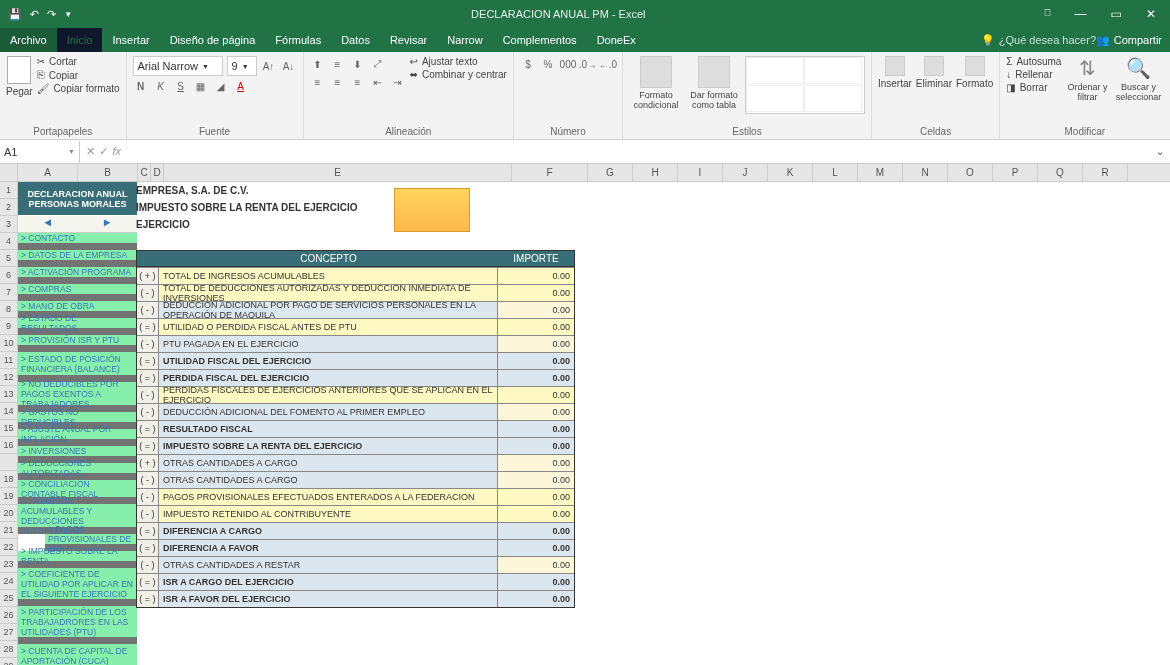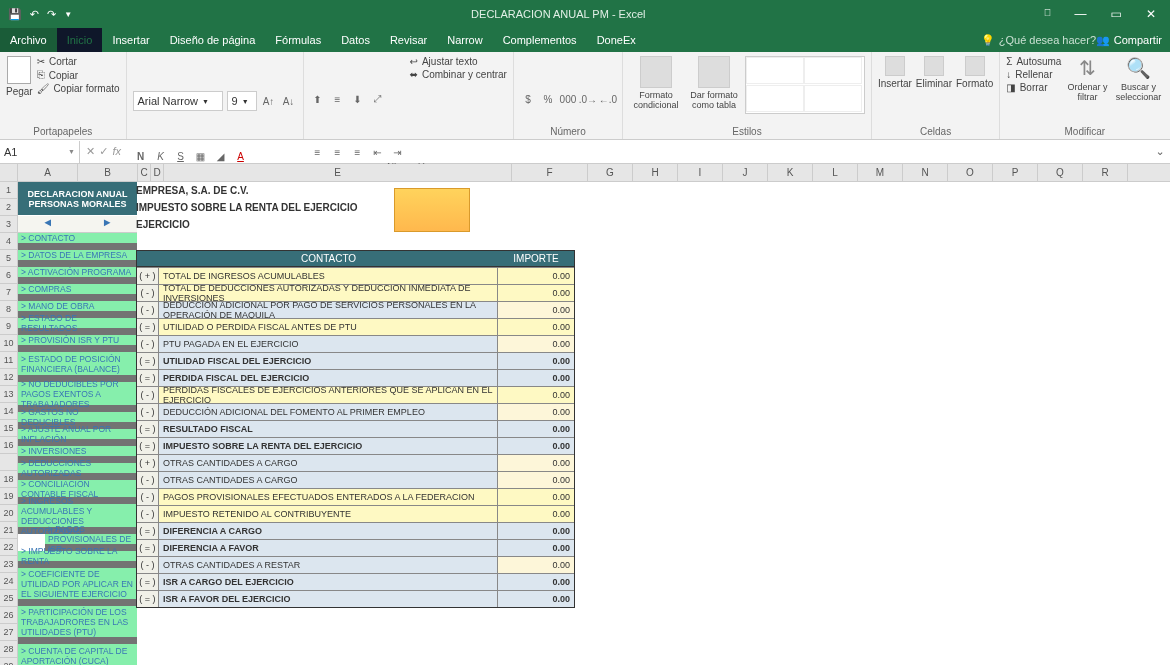--- a/index.html
+++ b/index.html
@@ -16,21 +16,21 @@
 .menu-item.active { background: #0f172a; color: #217346; }
 .menu-spacer { flex: 1; }
 .menu-right { display: flex; align-items: center; gap: 10px; padding-right: 8px; }
 .menu-search { display: flex; align-items: center; gap: 4px; color: #c9e0d2; font-size: 11px; }
 
 .ribbon { height: 88px; background: #f3f3f3; border-bottom: 1px solid #ccc; display: flex; }
 .ribbon-group { border-right: 1px solid #ddd; display: flex; flex-direction: column; padding: 4px 6px 2px; }
 .ribbon-group-content { flex: 1; display: flex; align-items: flex-start; gap: 4px; }
 .ribbon-group-label { text-align: center; font-size: 10px; color: #666; padding-top: 2px; }
 .ribbon-col { display: flex; flex-direction: column; gap: 2px; }
-.ribbon-row { display: flex; gap: 4px; align-items: center; margin-top: 35px; }
+.ribbon-row { display: flex; gap: 4px; align-items: center; }
 .ribbon-btn { width: 16px; height: 16px; border: 1px solid transparent; display: flex; align-items: center; justify-content: center; cursor: pointer; font-size: 10px; color: #666; }
 .ribbon-sm { font-size: 10px; color: #444; display: flex; align-items: center; gap: 4px; cursor: pointer; }
 .ribbon-font-sel { height: 20px; border: 1px solid #ccc; background: #fff; padding: 0 4px; font-size: 11px; display: flex; align-items: center; gap: 4px; }
 .big-icon { width: 32px; height: 32px; background: #ddd; border: 1px solid #ccc; }
 .paste-btn { display: flex; flex-direction: column; align-items: center; gap: 2px; cursor: pointer; font-size: 10px; color: #444; }
 .clip-icon { width: 24px; height: 28px; background: #fff; border: 1px solid #aaa; position: relative; }
 .styles-gallery { width: 120px; height: 58px; border: 1px solid #ccc; background: #fff; display: flex; flex-wrap: wrap; }
 .style-swatch { width: 58px; height: 27px; border: 1px solid #eee; }
 
 .namebox-row { height: 24px; background: #fff; border-bottom: 1px solid #ccc; display: flex; align-items: center; }
@@ -382,21 +382,21 @@
     </div>
     <div class="highlight-cell"></div>
 
     <div class="main">
       <div class="main-header-row">EMPRESA, S.A. DE C.V.</div>
       <div class="main-header-row">IMPUESTO SOBRE LA RENTA DEL EJERCICIO</div>
       <div class="main-header-row">EJERCICIO</div>
       <div style="height:17px"></div>
       <div class="table-hdr" style="width:439px">
         <div class="c1"></div>
-        <div class="c2">CONTACTO</div>
+        <div class="c2">CONCEPTO</div>
         <div class="c3">IMPORTE</div>
       </div>
       <div class="table-body" id="table-body">
           <div class="trow calc">
             <div class="c1">( + )</div>
             <div class="c2">TOTAL DE INGRESOS ACUMULABLES</div>
             <div class="c3">0.00</div>
           </div>
           <div class="trow calc">
             <div class="c1">( - )</div>

